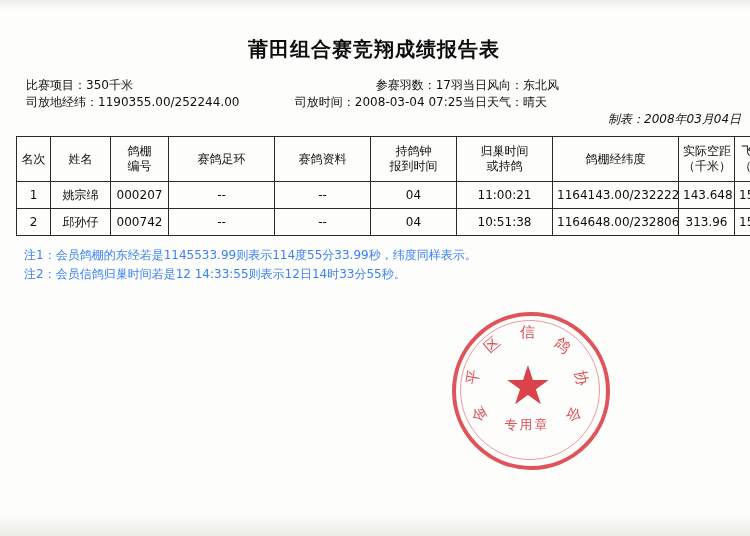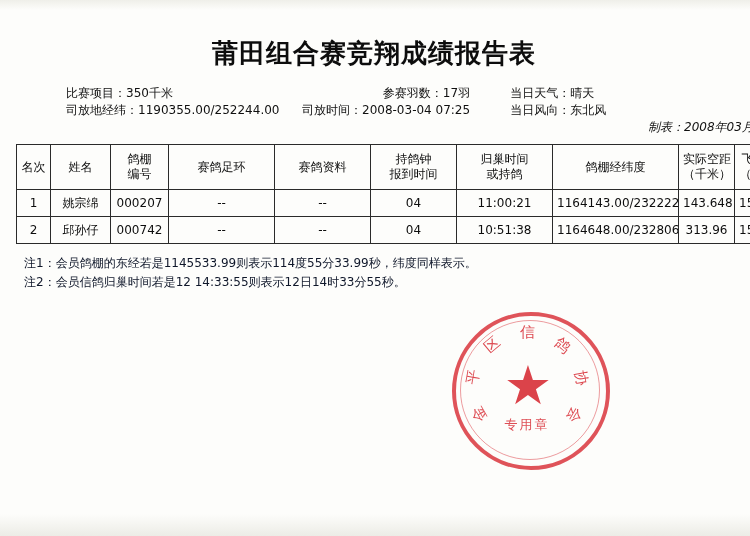--- a/index.html
+++ b/index.html
@@ -34,39 +34,39 @@
   .doc {
     position: absolute;
     left: 14px;
     top: 36px;
     width: 720px;
   }
   .title {
     text-align: center;
     font-family: "DejaVu Serif", "Liberation Serif", serif;
     font-weight: bold;
-    font-size: 26px;
+    font-size: 20px;
     letter-spacing: 1px;
     color: #0d0d0d;
     margin-bottom: 14px;
   }
   .meta {
     display: flex;
     flex-direction: row;
     padding: 0 8px 0 12px;
     font-size: 12px;
     line-height: 17px;
     color: #101010;
   }
   .meta-col { display: flex; flex-direction: column; }
   .meta-col.c1 { width: 236px; }
   .meta-col.c2 { width: 216px; align-items: flex-end; }
   .meta-col.c3 { width: 150px; }
   .meta-col.c4 { width: 118px; font-style: italic; }
-  .meta-row { white-space: nowrap; margin-left: 40px; }
+  .meta-row { white-space: nowrap; }
   .meta-label { }
   .meta-val { }
 
   table.grid {
     border-collapse: collapse;
     width: 716px;
     margin-top: 8px;
     margin-left: 2px;
     font-size: 12px;
     table-layout: fixed;
@@ -98,21 +98,21 @@
   .col-arrive { width: 96px; }
   .col-coord  { width: 126px; }
   .col-dist   { width: 56px; }
   .col-speed  { width: 62px; }
 
   .notes {
     margin-top: 10px;
     padding-left: 10px;
     font-size: 12px;
     line-height: 19px;
-    color: #0f172a;
+    color: #3b82f6;
   }
   
   .seal {
     position: absolute;
     left: 452px;
     top: 312px;
     width: 160px;
     height: 160px;
     pointer-events: none;
   }
@@ -193,24 +193,24 @@
       <div class="meta-col c2">
         <div class="meta-row">
           <span class="meta-label">参赛羽数：</span><span class="meta-val">17羽</span>
         </div>
         <div class="meta-row">
           <span class="meta-label">司放时间：</span><span class="meta-val">2008-03-04 07:25</span>
         </div>
       </div>
       <div class="meta-col c3">
         <div class="meta-row">
+          <span class="meta-label">当日风向：</span><span class="meta-val">东北风</span>
+        </div>
+        <div class="meta-row">
           <span class="meta-label">当日天气：</span><span class="meta-val">晴天</span>
-        </div>
-        <div class="meta-row">
-          <span class="meta-label">当日风向：</span><span class="meta-val">东北风</span>
         </div>
       </div>
       <div class="meta-col c4">
         <div class="meta-row">&nbsp;</div>
         <div class="meta-row">&nbsp;</div>
         <div class="meta-row">
           <span class="meta-label">制表：</span><span class="meta-val">2008年03月04日</span>
         </div>
       </div>
     </div>

